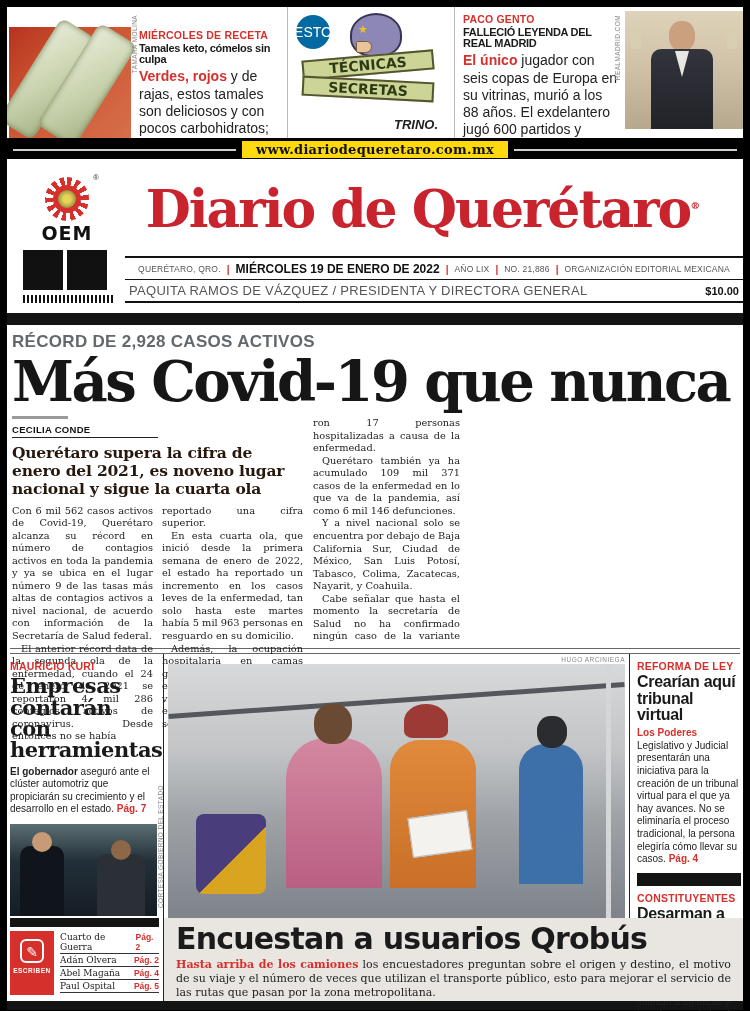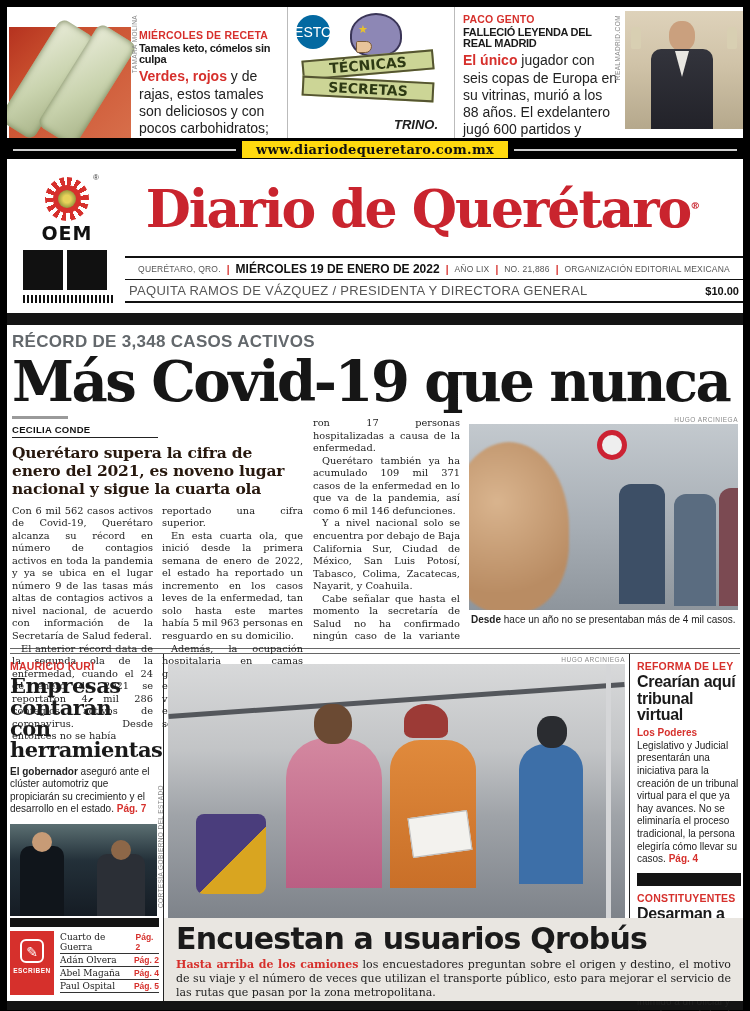--- a/index.html
+++ b/index.html
@@ -226,21 +226,21 @@
     </div>
     <div class="dl-row2">
       <span class="dl-dir">PAQUITA RAMOS DE VÁZQUEZ / PRESIDENTA Y DIRECTORA GENERAL</span>
       <span class="dl-price">$10.00</span>
     </div>
   </div>
 
   <div class="black-bar"></div>
 
   <div class="lead-wrap">
-    <div class="lead-kicker">RÉCORD DE 3,348 CASOS ACTIVOS</div>
+    <div class="lead-kicker">RÉCORD DE 2,928 CASOS ACTIVOS</div>
     <div class="lead-headline">Más Covid-19 que nunca</div>
 
     <div class="story-grid">
       <div class="colgroup">
         <div class="byline-rule"></div>
         <div class="byline">CECILIA CONDE</div>
         <div class="subhead">Querétaro supera la cifra de enero del 2021, es noveno lugar nacional y sigue la cuarta ola</div>
         <div class="twocol">
           <div class="bodycol">
             <p>Con 6 mil 562 casos activos de Covid-19, Querétaro alcanza su récord en número de contagios activos en toda la pandemia y ya se ubica en el lugar número 9 de las tasas más altas de contagios activos a nivel nacional, de acuerdo con información de la Secretaría de Salud federal.</p>
@@ -252,31 +252,20 @@
             <p class="ind">Además, la ocupación hospitalaria en camas generales alcanzó el 28% y el 13% de camas con ventilador hasta este 17 de enero, mientras que en el sector privado se reporta-</p>
           </div>
         </div>
       </div>
       <div class="bodycol col3">
         <p>ron 17 personas hospitalizadas a causa de la enfermedad.</p>
         <p class="ind">Querétaro también ya ha acumulado 109 mil 371 casos de la enfermedad en lo que va de la pandemia, así como 6 mil 146 defunciones.</p>
         <p class="ind">Y a nivel nacional solo se encuentra por debajo de Baja California Sur, Ciudad de México, San Luis Potosí, Tabasco, Colima, Zacatecas, Nayarit, y Coahuila.</p>
         <p class="ind"><span>Cabe señalar que hasta el momento la secretaría de Salud no ha confirmado ningún caso de la variante Ómicron aunque a nivel nacional Hugo López Gatell señaló que el aumento de casos en el país se debe a esa variante. </span></p>
       </div>
-      <div class="photo-col">
-        <div class="credit">HUGO ARCINIEGA</div>
-        <div class="ph-main">
-          <div class="head-fg"></div>
-            <div class="sign"></div>
-          <div class="p1"></div>
-            <div class="p2"></div>
-            <div class="p3"></div>
-        </div>
-        <div class="caption"><b>Desde</b><span> hace un año no se presentaban más de 4 mil casos.</span></div>
-      </div>
     </div>
     <div class="double-rule"></div>
   </div>
 
   <div class="middle">
     <div class="mid-left">
       <div class="kicker">MAURICIO KURI</div>
       <div class="teaser-title">Empresas contarán con herramientas</div>
       <div class="body"><b>El gobernador</b><span> aseguró ante el clúster automotriz que propiciarán su crecimiento y el desarrollo en el estado. </span><span class="pag">Pág. 7</span></div>
       <div class="ph-kuri">

